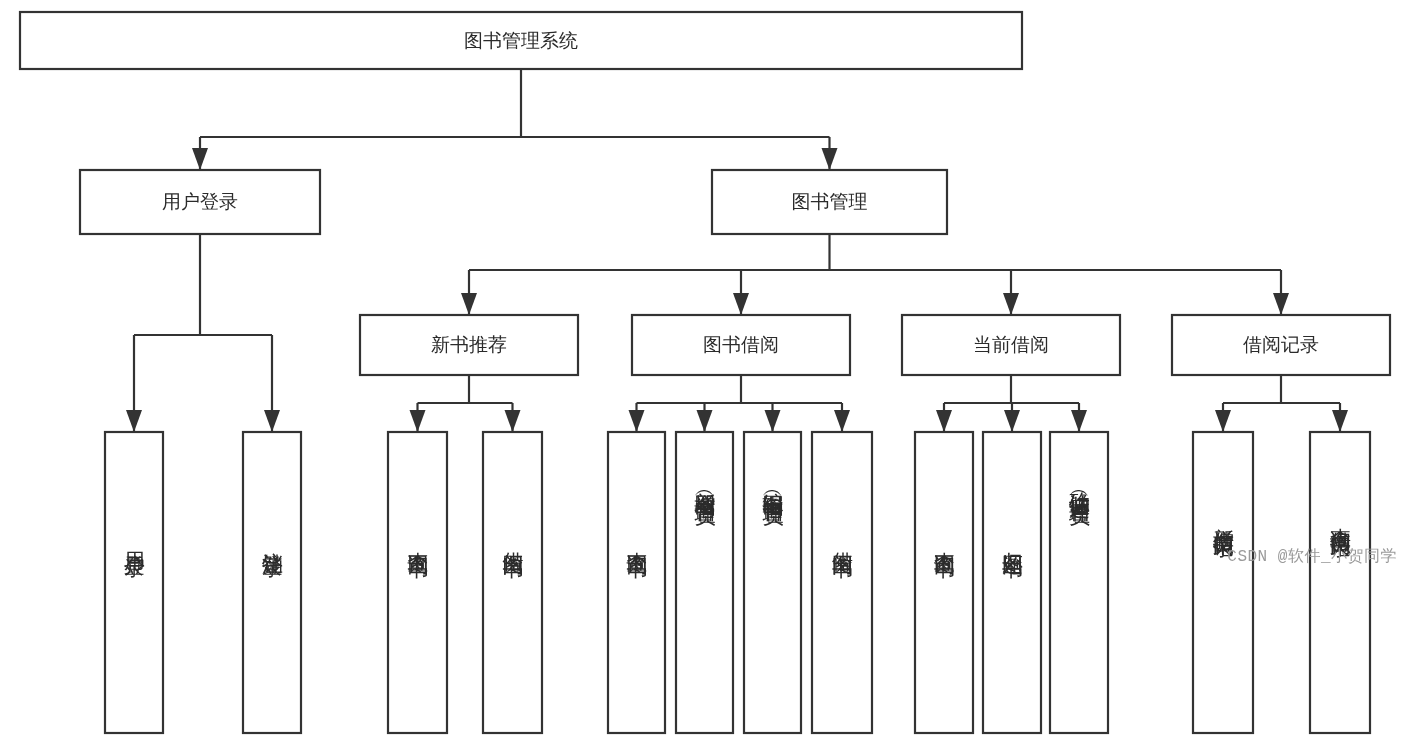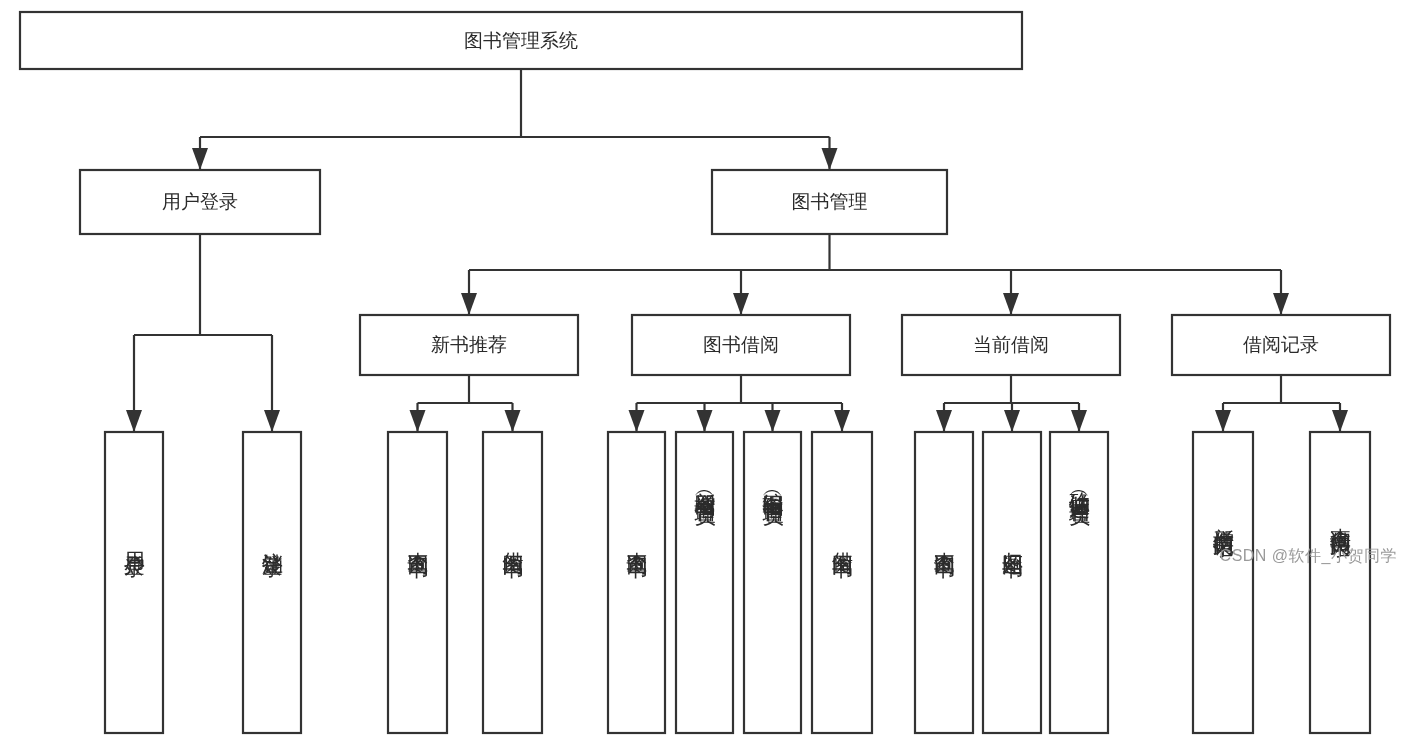--- a/index.html
+++ b/index.html
@@ -64,21 +64,21 @@
     line-height: 1.18;
     letter-spacing: 2px;
     color: #2b2b2b;
     white-space: nowrap;
     text-align: center;
   }
   #watermark {
     position: absolute;
     right: 8px;
     bottom: 6px;
-    font-family: Liberation Sans, sans-serif;
+    font-family: Liberation Mono, monospace;
     font-size: 16px;
     color: #9a9a9a;
     white-space: nowrap;
     letter-spacing: 0.5px;
   }
 </style>
 </head>
 <body>
 
 <div id="diagram-root">

